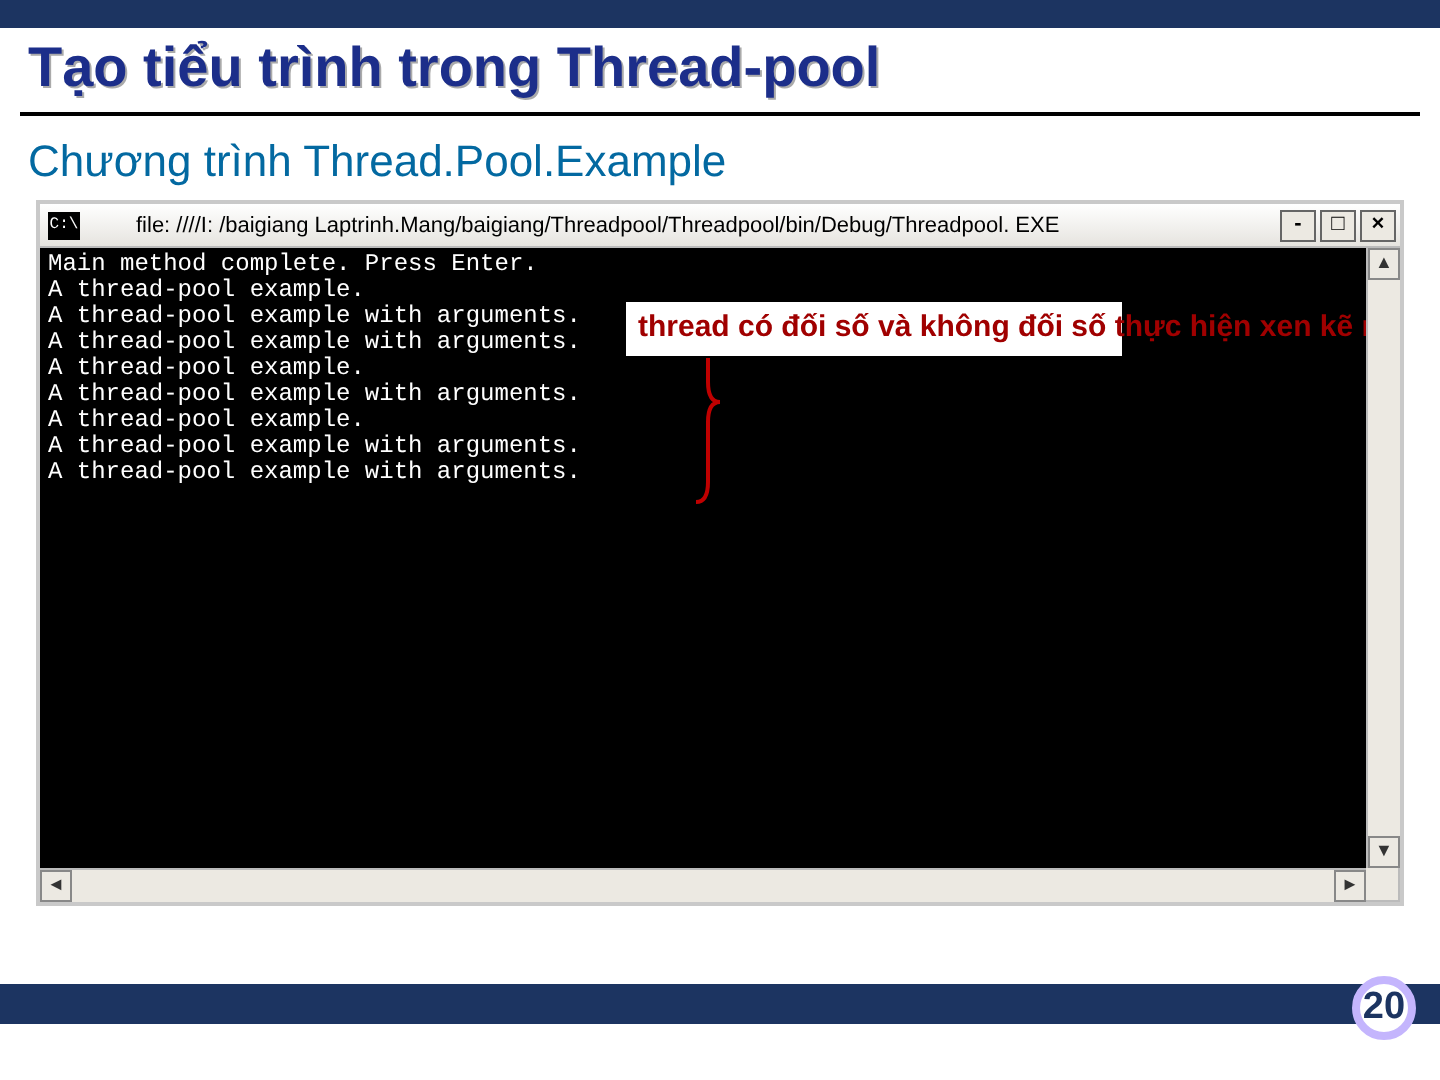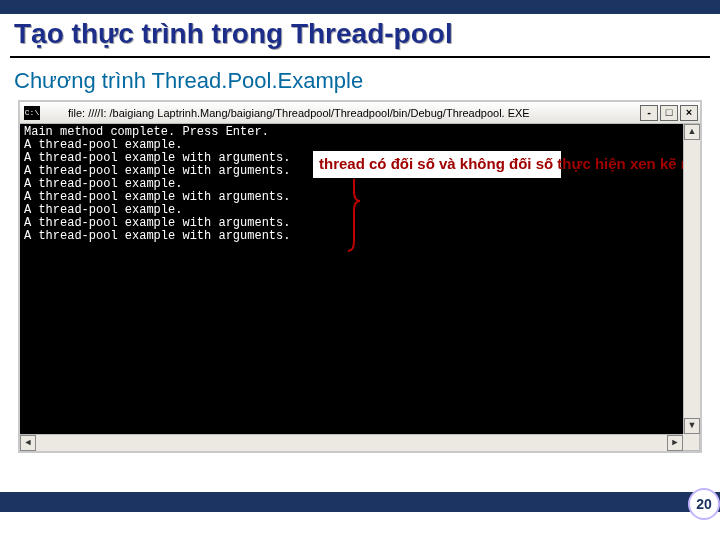--- a/index.html
+++ b/index.html
@@ -149,42 +149,42 @@
   }
   .bottom-band {
     position: absolute;
     left: 0; right: 0;
     bottom: 28px;
     height: 20px;
     background: #1c3461;
   }
   .pagenum {
     position: absolute;
-    right: 0;
+    right: 12px;
     bottom: 20px;
     width: 32px; height: 32px;
     border-radius: 50%;
     background: #fff;
-    border: 2px solid #c4b5fd;
+    border: 4px solid #c4b5fd;
     display: flex;
     align-items: center;
     justify-content: center;
     font-weight: bold;
-    font-size: 14px;
+    font-size: 19px;
     color: #1c3461;
     box-shadow: 0 0 0 1px #fff inset;
   }
 </style>
 </head>
 <body>
 
 <div class="top-band"></div>
 
 <div class="title-area">
-  <div class="title">Tạo thực trình trong Thread-pool</div>
+  <div class="title">Tạo tiểu trình trong Thread-pool</div>
 </div>
 <div class="title-rule"></div>
 
 <div class="subtitle">Chương trình Thread.Pool.Example</div>
 
 <div class="console-window">
   <div class="titlebar">
     <div class="titlebar-icon">
         <span>C:\</span>
       </div>

